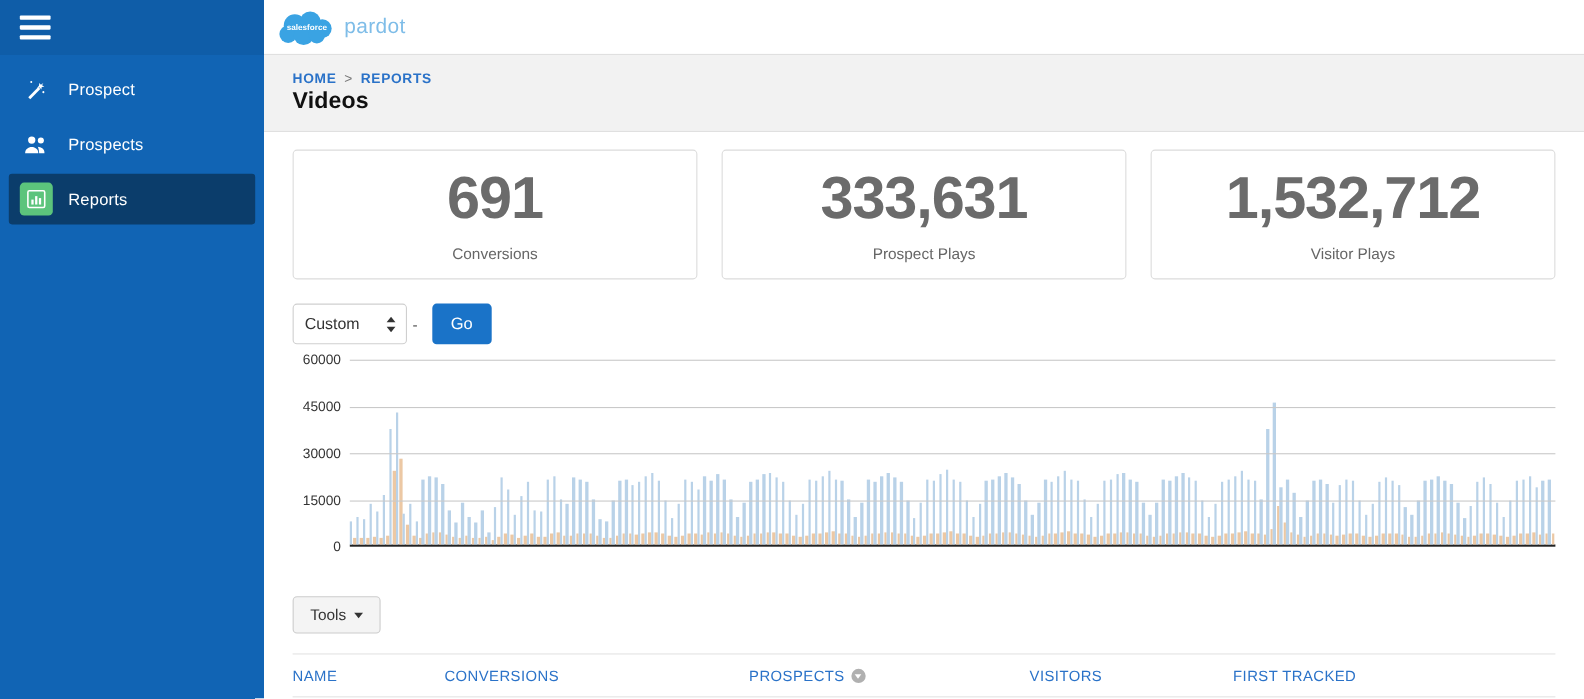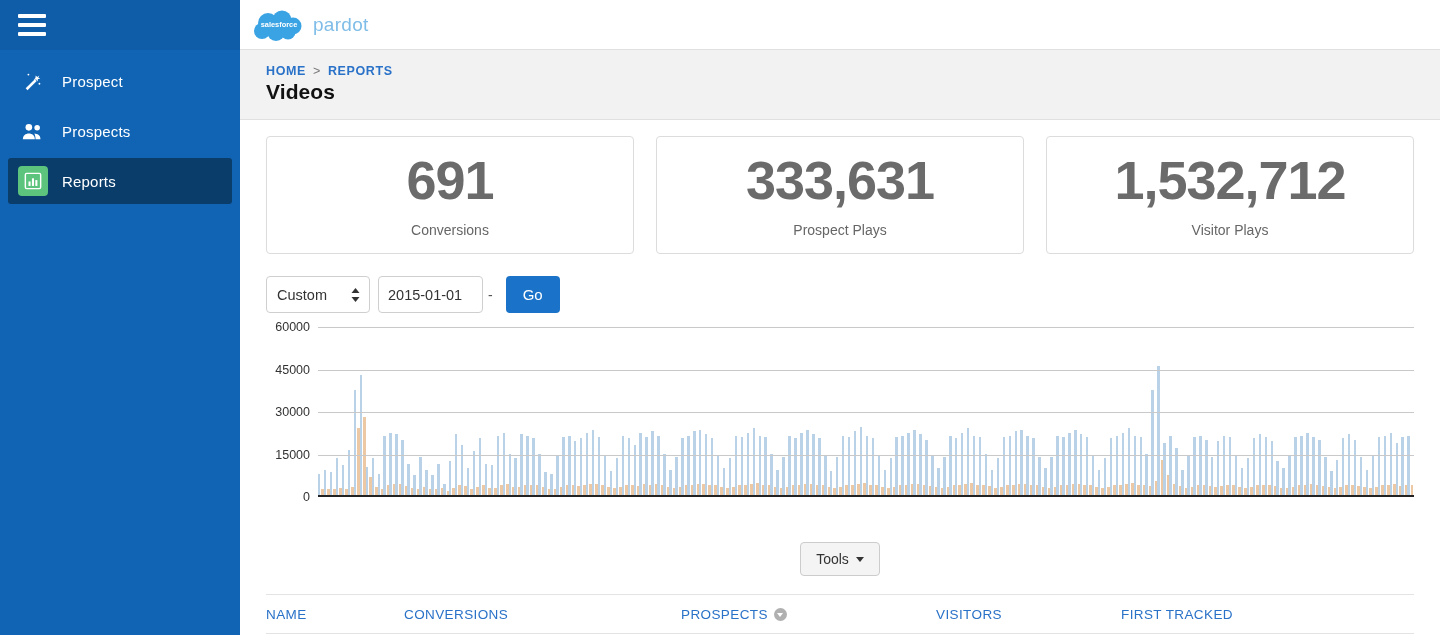--- a/index.html
+++ b/index.html
@@ -143,21 +143,21 @@
   .bars {
     position: absolute; left: 0; right: 0; bottom: 0; top: 0;
     display: flex; align-items: flex-end; gap: 0;
   }
   .daygroup { display: flex; align-items: flex-end; gap: 1px; flex: 1; }
   .bar { flex: 1; min-width: 1px; }
   .bar.v { background: #b9d2e8; }
   .bar.p { background: #ecc8a4; }
 
   
-  .tools-row { display: flex; justify-content: center; margin-top: 30px; }
+  .tools-row { display: flex; justify-content: flex-start; margin-top: 30px; }
   .tools-btn {
     background: #f4f4f4; border: 1px solid #ccc; border-radius: 4px;
     padding: 8px 15px; font-size: 14px; color: #333; cursor: pointer;
     font-family: "Liberation Sans", sans-serif;
     display: inline-flex; align-items: center; gap: 7px;
   }
   .caret { width: 0; height: 0; border-left: 4.5px solid transparent;
     border-right: 4.5px solid transparent; border-top: 5px solid #333; }
 
   .table { margin-top: 18px; border-top: 1px solid #e3e3e3; }
@@ -284,21 +284,20 @@
         <div class="filter-row">
           <div class="sel">
             <span>Custom</span>
             <span class="spin">
               <svg width="9" height="14" viewBox="0 0 9 14" fill="#333">
                 <polygon points="4.5,0 8.5,5 0.5,5"></polygon>
                   <polygon points="4.5,14 8.5,9 0.5,9"></polygon>
               </svg>
             </span>
           </div>
-          <input class="dateinput" type="text" value="2015-01-01" style="">
           <span class="dash">-</span>
           <button class="go-btn">Go</button>
         </div>
       </div>
 
       <div class="chart-area">
         <div class="y-axis" style="height: 170px;">
             <div class="y-tick" style="top: 170px;">0</div>
             <div class="y-tick" style="top: 127.5px;">15000</div>
             <div class="y-tick" style="top: 85px;">30000</div>

